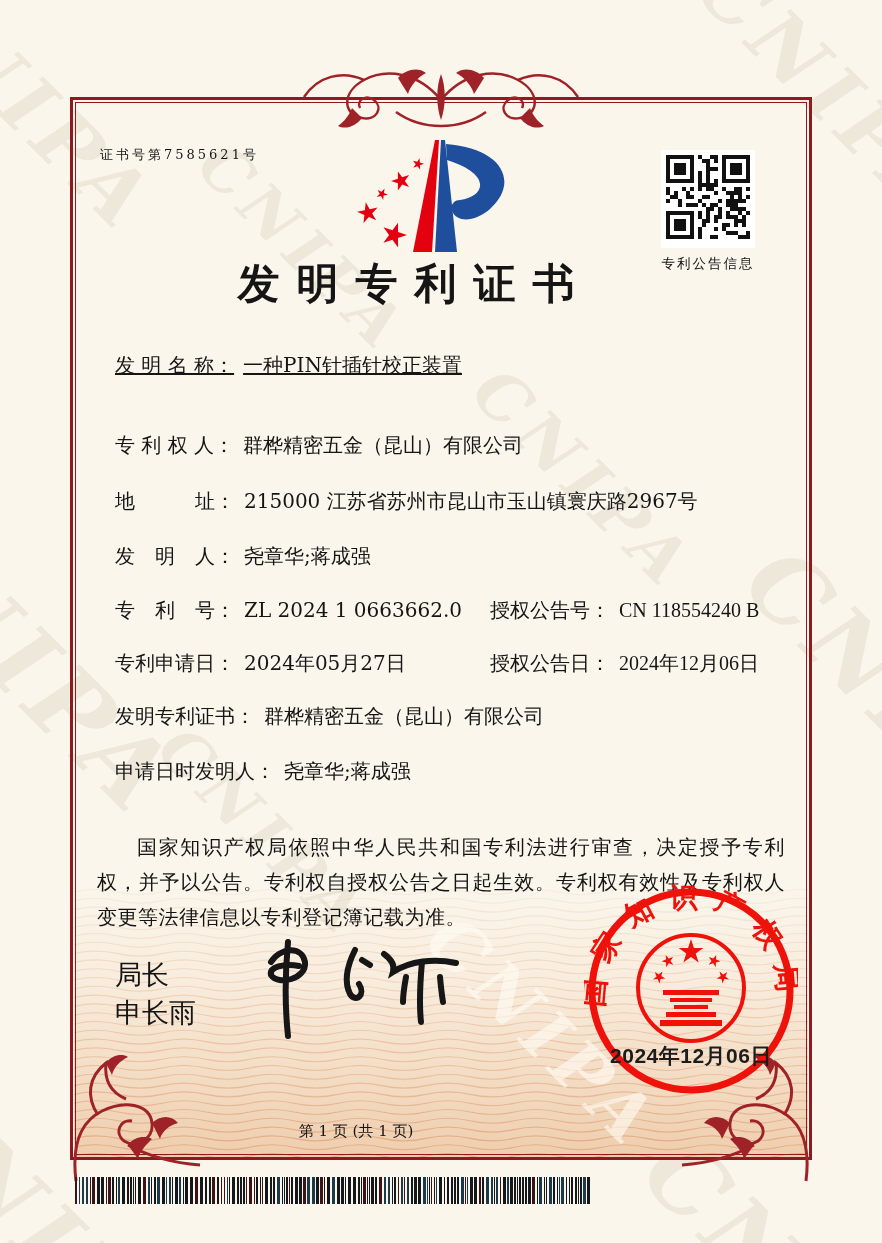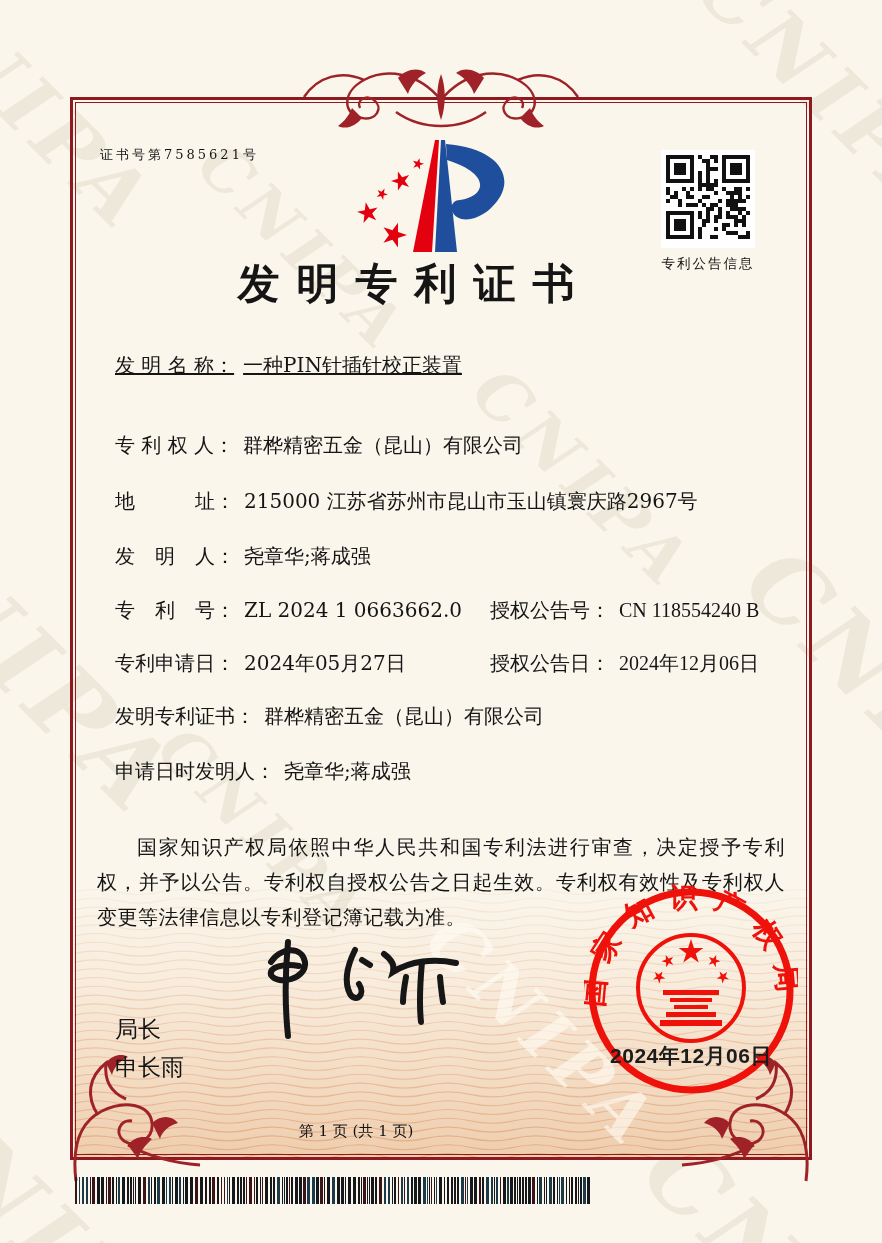--- a/index.html
+++ b/index.html
@@ -34,22 +34,22 @@
   .qr-box{display:inline-block; background:#fff; padding:5px;}
   .qr-label{margin-top:7px; font-size:13.5px; letter-spacing:2px;}
   .title{position:absolute; left:0; top:256px; width:812px; text-align:center;
     font-size:42px; font-weight:bold; letter-spacing:17px; text-indent:17px; z-index:3;}
   .row{position:absolute; left:115px; white-space:nowrap; font-size:20px; z-index:3;}
   .row .lbl{margin-right:9px;}
   .pair2{position:absolute; left:375px; top:0; white-space:nowrap;font-family:Liberation Serif, serif;}
   .pair2 .lbl{margin-right:9px;}
   .statement{position:absolute; left:97px; top:830px; width:688px; font-size:20px;
     line-height:35px; text-indent:2em; text-align:justify; letter-spacing:0.5px; z-index:3;}
-  .officer{position:absolute; left:115px; top:1012px; font-size:23px; line-height:38px;
-    font-family:Liberation Mono, monospace; z-index:3;}
+  .officer{position:absolute; left:115px; top:956px; font-size:27px; line-height:38px;
+    font-family:Liberation Serif, serif; z-index:3;}
   .signature{position:absolute; left:258px; top:932px; z-index:3;}
   .seal{position:absolute; left:584px; top:884px; width:214px; height:214px; z-index:4;}
   .seal svg{position:absolute; left:0; top:0;}
   .seal-date{position:absolute; left:2px; top:158px; width:210px; text-align:center;
     font-size:21px; color:#1c1c1c; font-family:"Liberation Sans","DejaVu Sans",sans-serif;
     font-weight:bold; letter-spacing:0.5px; z-index:5;}
   .footer{position:absolute; left:0; top:1122px; width:712px; text-align:center; font-size:15px; z-index:3;}
   .barcode{position:absolute; left:75px; top:1177px; z-index:3;}
 </style>
 </head>

